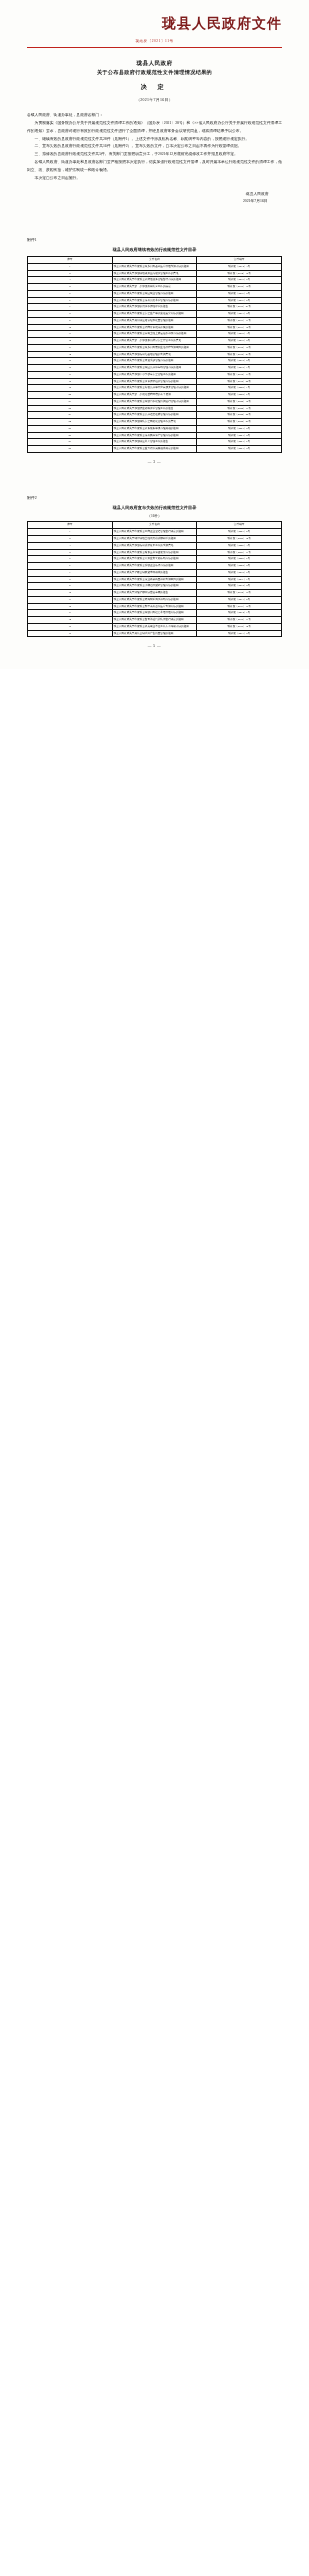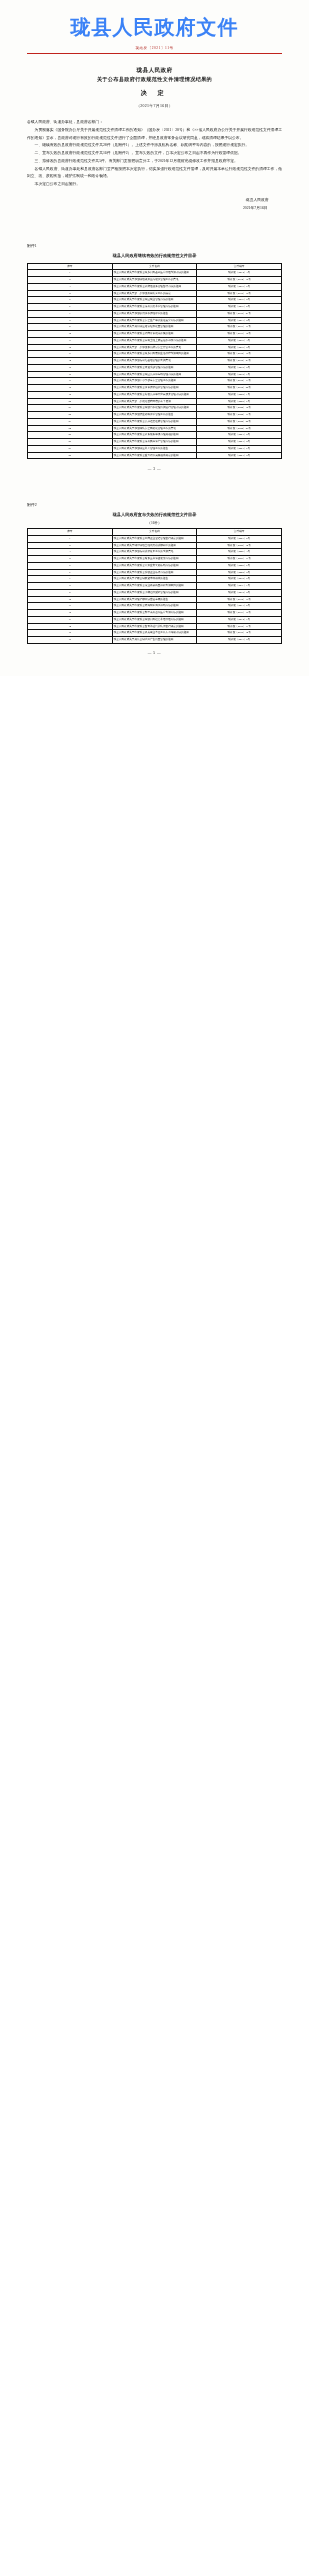--- a/index.html
+++ b/index.html
@@ -11,24 +11,24 @@
     color:#1a1a1a;
   }
   .page {
     width:309px;
     position:relative;
     padding:11.3px 27px 20.6px 27px;
     background:#fdfdfb;
   }
   
   .masthead {
-    text-align:center;
-    color:#3b82f6;
+    text-align:right;
+    color:#7f1d1d;
     font-weight:bold;
-    font-size:20px;
+    font-size:14px;
     letter-spacing:1px;
     line-height:1.1;
     padding:5.2px 0 2.1px 0;
     font-family:"Liberation Serif", serif;
   }
   .doc-no-row {
     display:flex;
     align-items:center;
     justify-content:center;
     gap:5.2px;

